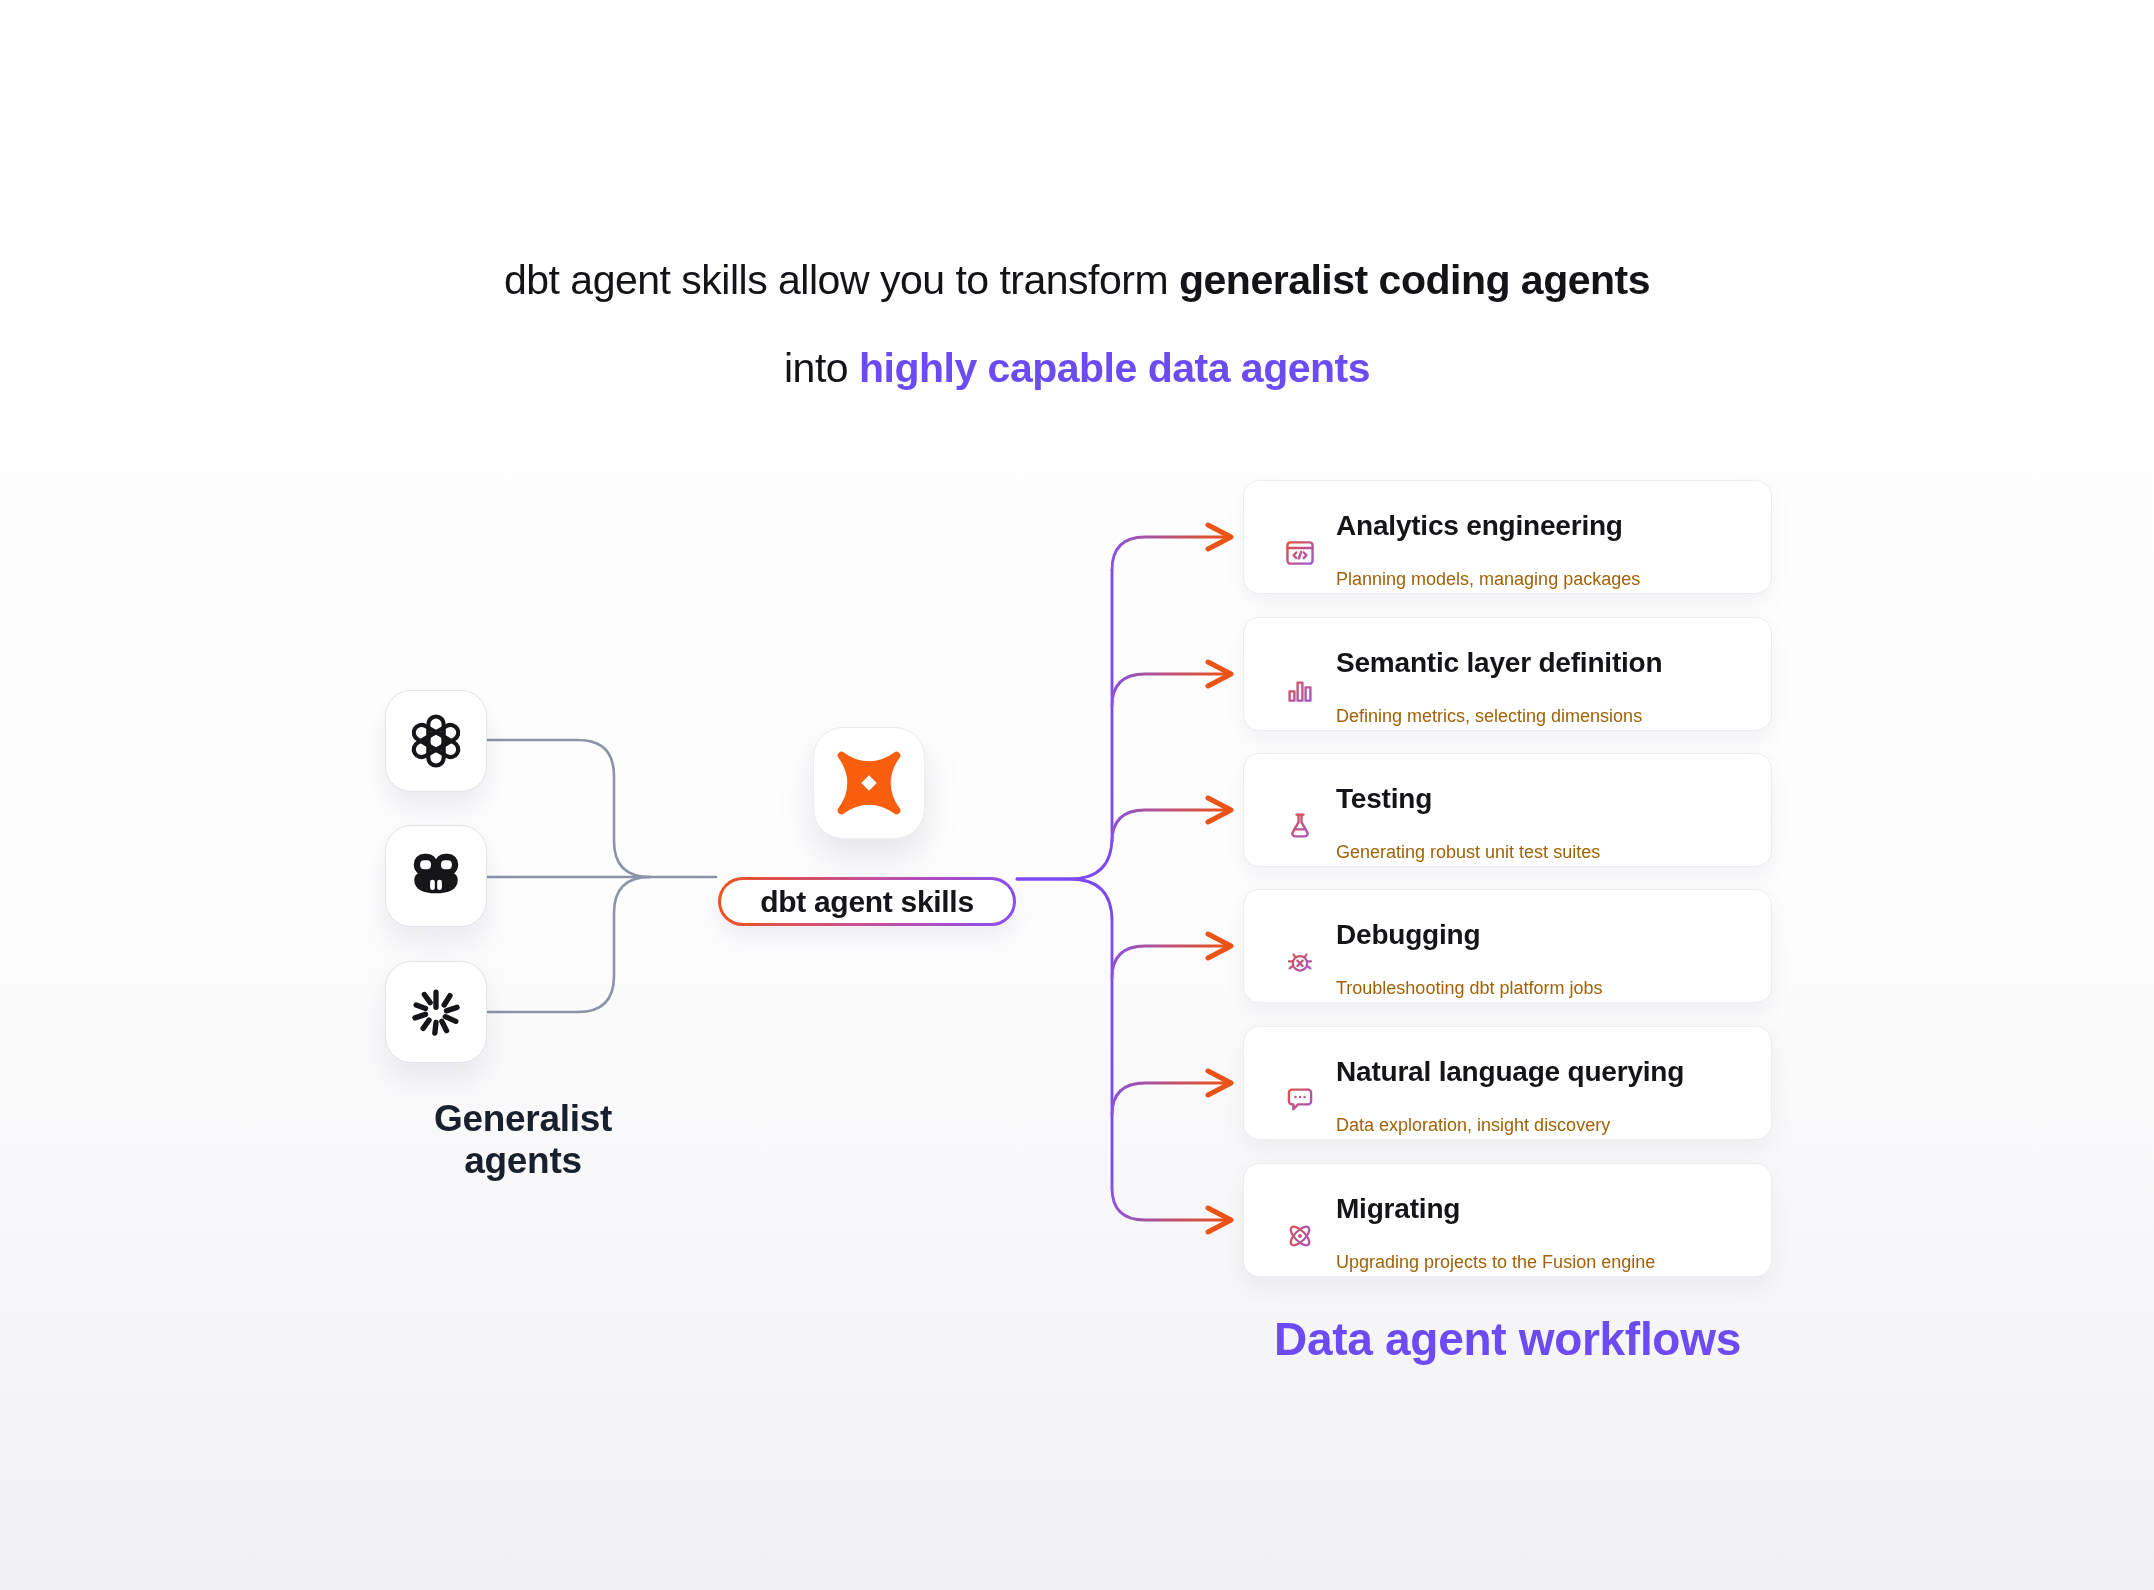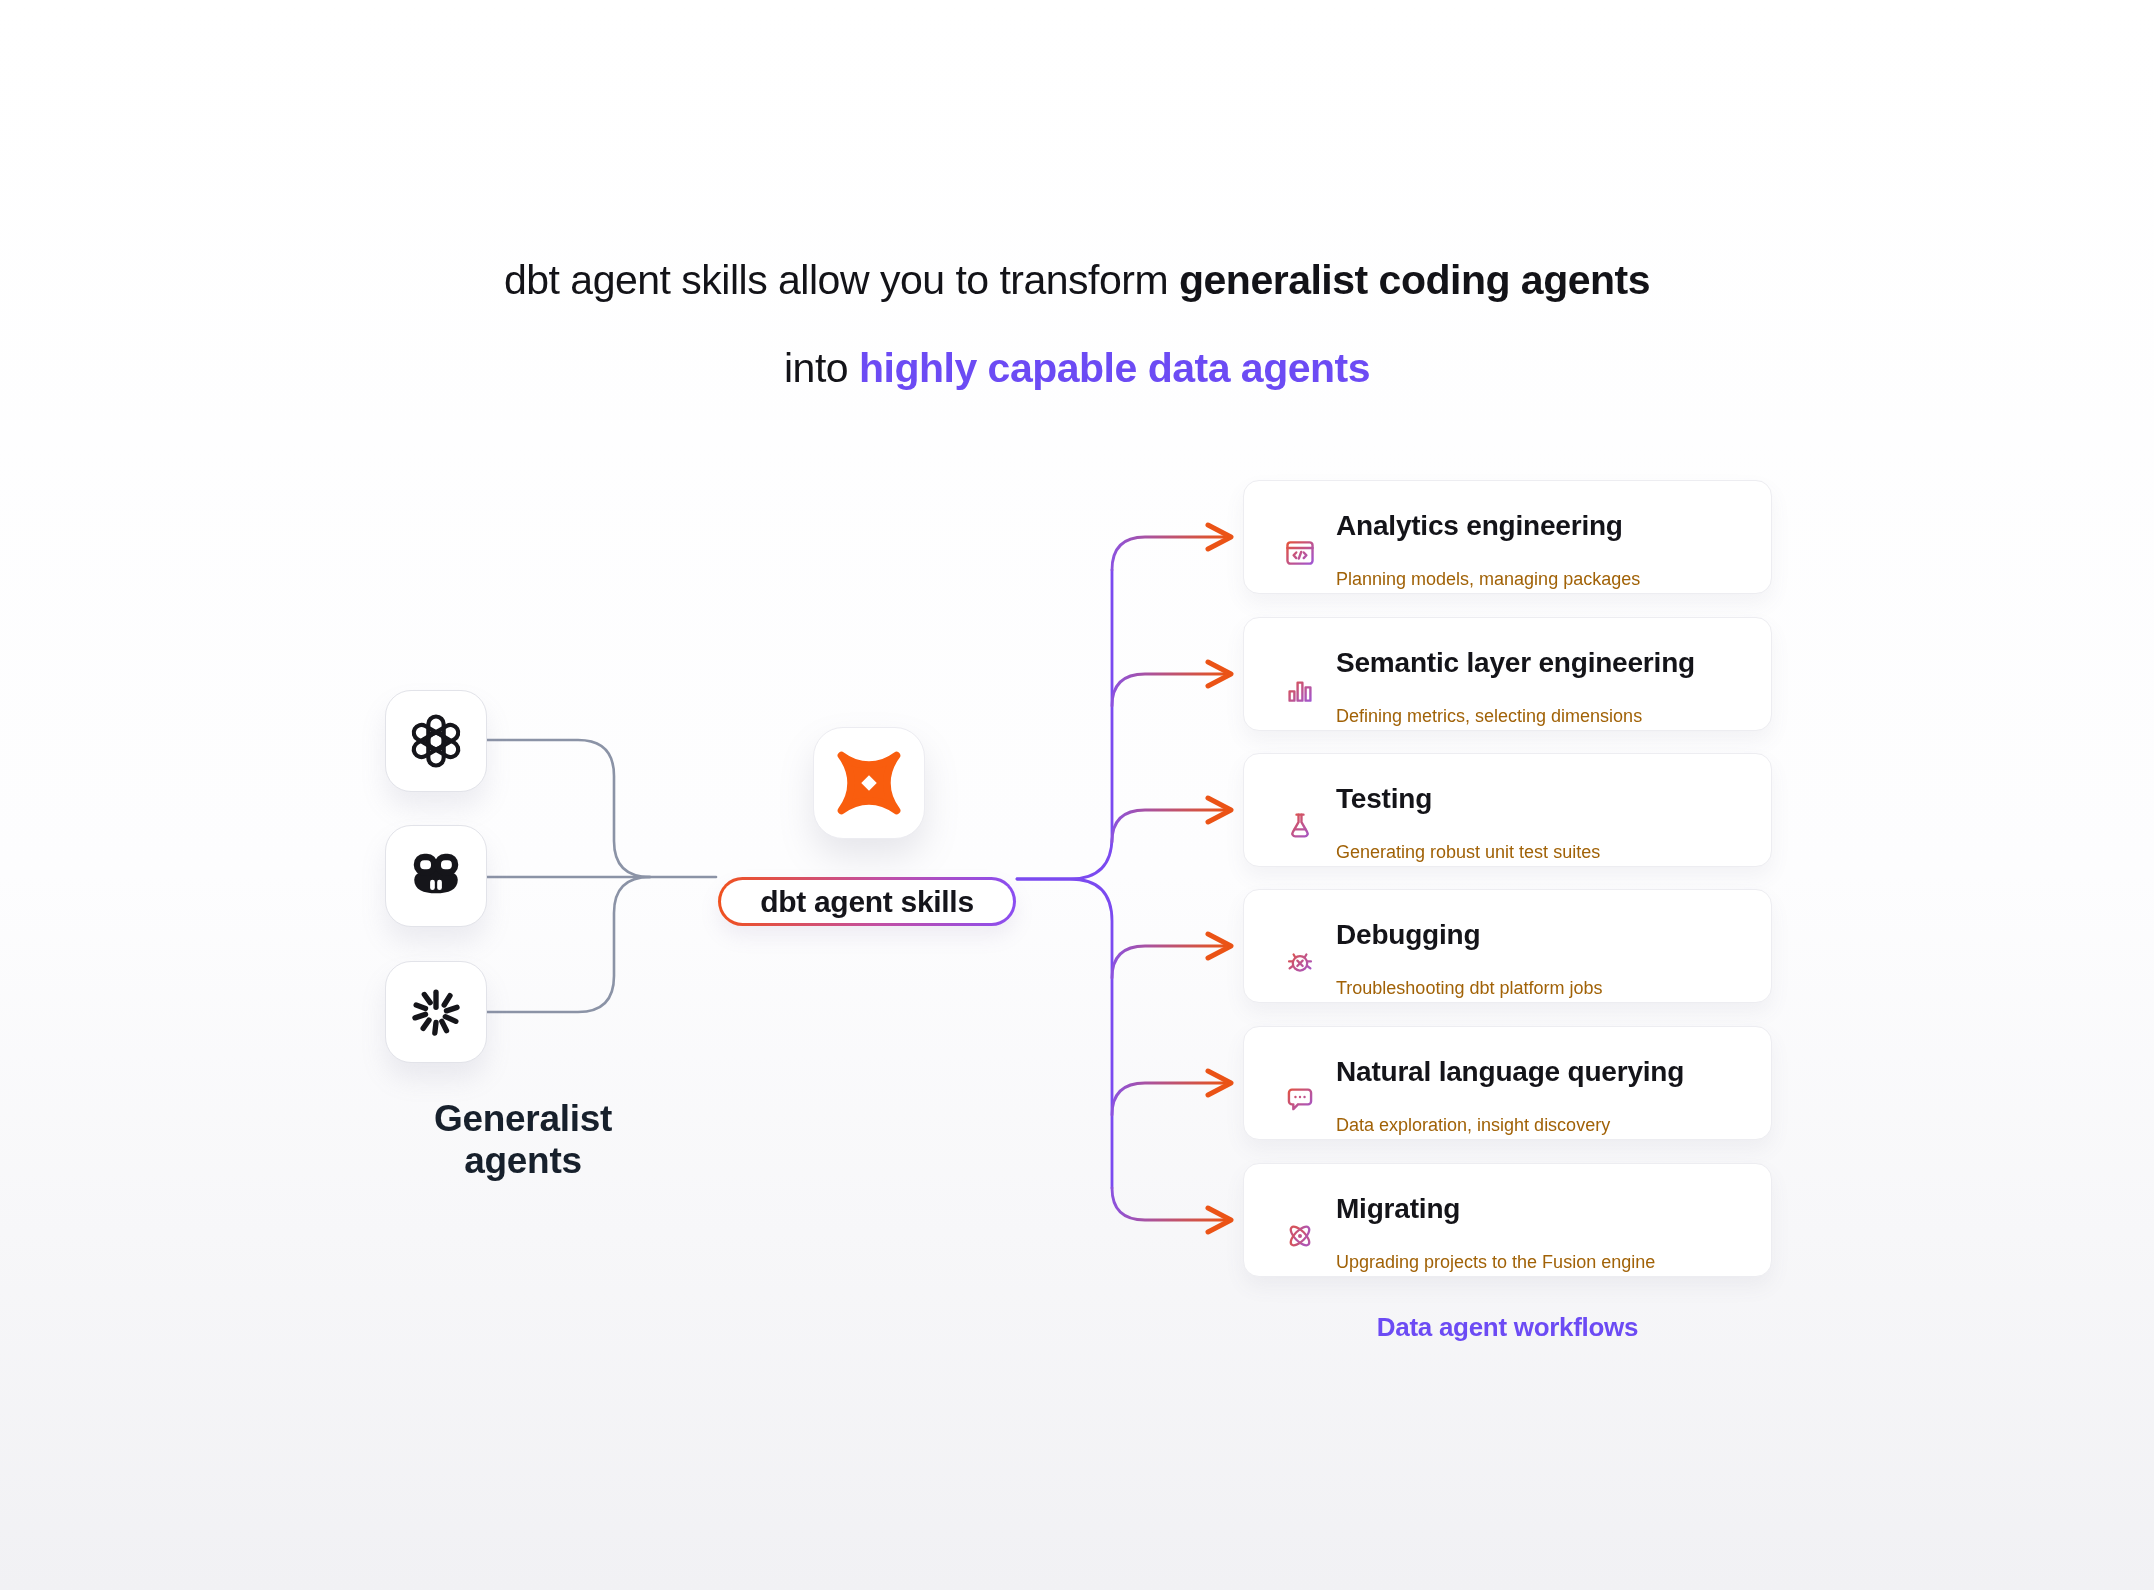--- a/index.html
+++ b/index.html
@@ -37,21 +37,21 @@
   
   .wf-card{position:absolute;left:1243px;width:529px;height:114px;background:#ffffff;
            border:1px solid #EDEDF1;border-radius:16px;
            box-shadow:0 10px 20px rgba(100,100,125,.07);
            box-sizing:border-box;display:flex;align-items:center;padding:30px 0 0 40px;}
   .wf-icon{width:32px;height:32px;margin-right:20px;flex:0 0 auto;margin-top:1px;}
   .wf-text{display:flex;flex-direction:column;}
   .wf-title{font-size:28px;font-weight:700;color:#141419;letter-spacing:-0.2px;line-height:30px;}
   .wf-sub{font-size:18px;font-weight:400;color:#a16207;margin-top:25px;line-height:27px;}
   .wf-caption{position:absolute;left:1243px;top:1312px;width:529px;text-align:center;
-              font-size:26px;font-weight:700;color:#6C4BF4;letter-spacing:-0.3px;}
+              font-size:46px;font-weight:700;color:#6C4BF4;letter-spacing:-0.3px;}
   
   .wires{position:absolute;left:0;top:0;pointer-events:none;}
 </style>
 </head>
 <body>
 
 <div class="canvas">
 
   <svg width="0" height="0" style="position:absolute" aria-hidden="true">
     <defs>
@@ -170,21 +170,21 @@
     </div>
   </div>
 
   <div class="wf-card" style="top:617px">
     <svg class="wf-icon" viewBox="0 0 24 24" fill="none" stroke="url(#ig)" stroke-width="1.8" stroke-linecap="round" stroke-linejoin="round">
       <rect x="4.2" y="13" width="3.6" height="7"></rect>
       <rect x="10.2" y="6.5" width="3.6" height="13.5"></rect>
       <rect x="16.2" y="10" width="3.6" height="10"></rect>
     </svg>
     <div class="wf-text">
-      <div class="wf-title">Semantic layer engineering</div>
+      <div class="wf-title">Semantic layer definition</div>
       <div class="wf-sub">Defining metrics, selecting dimensions</div>
     </div>
   </div>
 
   <div class="wf-card" style="top:753px">
     <svg class="wf-icon" viewBox="0 0 24 24" fill="none" stroke="url(#ig)" stroke-width="1.8" stroke-linecap="round" stroke-linejoin="round">
       <path d="M9.4 3.5h5.2"></path>
       <path d="M10.9 3.5v5.6l-4.3 7.5a2.1 2.1 0 0 0 1.8 3.2h7.2a2.1 2.1 0 0 0 1.8-3.2l-4.3-7.5V3.5"></path>
       <path d="M8 14.5h8"></path>
     </svg>

